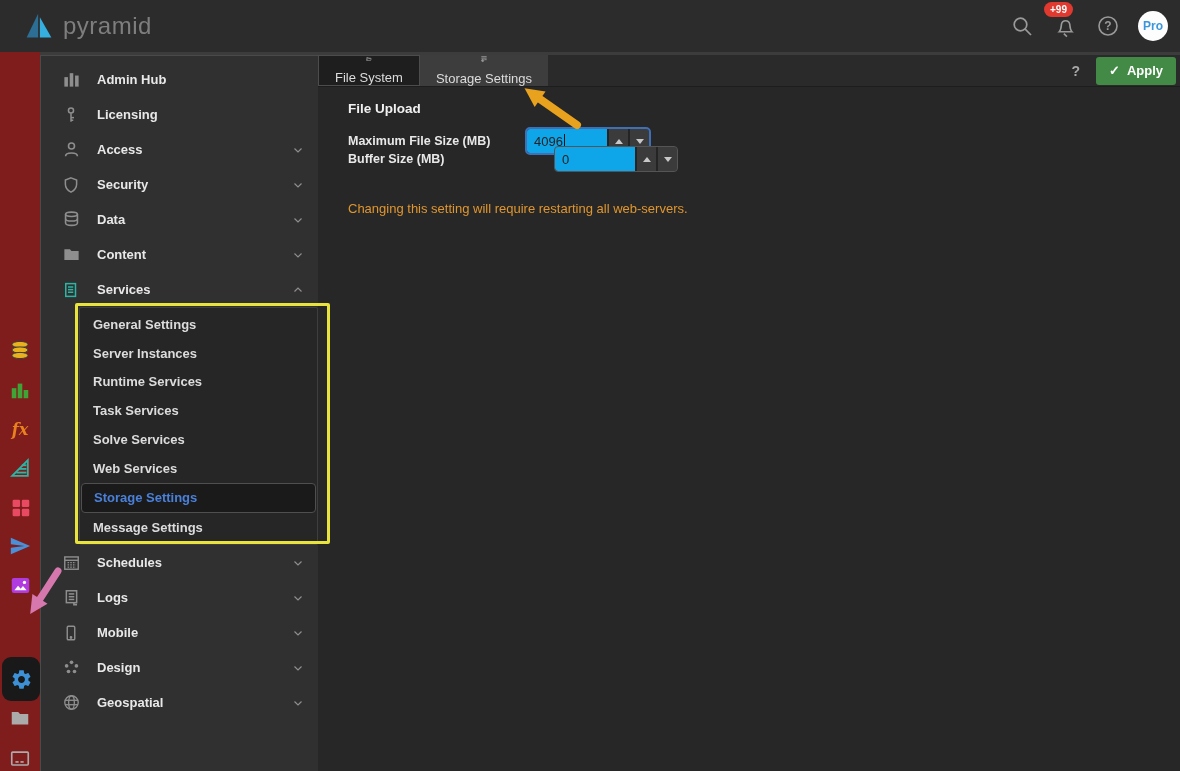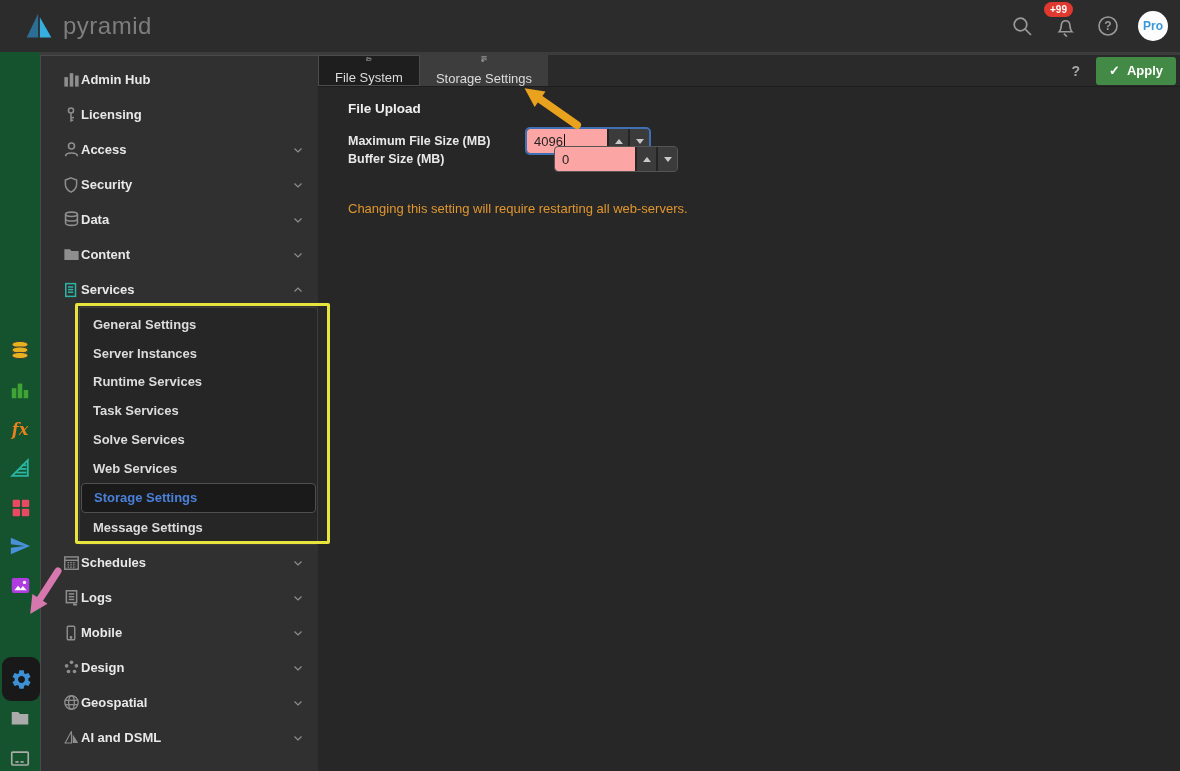--- a/index.html
+++ b/index.html
@@ -24,38 +24,38 @@
     position:absolute; top:-11px; left:-8px;
     background:#e0392f; color:#fff; font-size:10px; font-weight:bold;
     border-radius:9px; padding:2px 6px; line-height:11px;
   }
   .avatar {
     width:30px; height:30px; border-radius:50%; background:#fdfdfd;
     color:#3a97dc; font-size:12px; font-weight:bold;
     display:flex; align-items:center; justify-content:center; cursor:pointer;
   }
   
-  .rail { position:absolute; left:0; top:52px; width:40px; height:719px; background:#14532d; z-index:4; }
+  .rail { position:absolute; left:0; top:52px; width:40px; height:719px; background:#7f1d1d; z-index:4; }
   .rail-item { position:absolute; left:0; width:40px; height:40px; display:flex; align-items:center; justify-content:center; cursor:pointer; }
   .rail-active-bg {
     position:absolute; left:2px; top:605px; width:38px; height:44px;
     background:#191919; border-radius:9px; display:flex; align-items:center; justify-content:center; cursor:pointer;
   }
   .fx-glyph { font-family:"DejaVu Serif", serif; font-style:italic; font-weight:bold; font-size:16px; color:#e8811e; }
   
   .sidebar {
     position:absolute; left:40px; top:55px; width:278px; height:716px;
     background:#303030; border-left:1px solid #4a4a4a; border-top:1px solid #4a4a4a;
     padding-top:6px; z-index:6;
   }
   .nav-row {
     height:35px; display:flex; align-items:center; padding:0 14px 0 20px; cursor:pointer;
   }
   .nav-icon { width:20px; height:20px; display:flex; align-items:center; justify-content:center; flex:0 0 20px; }
-  .nav-label { font-size:13px; font-weight:bold; color:#e8e8e8; }
+  .nav-label { margin-left:16px; font-size:13px; font-weight:bold; color:#e8e8e8; }
   .chev { margin-left:auto; display:flex; align-items:center; }
   
   .submenu {
     margin-left:38px; width:239px; height:238px;
     background:#262626; border:1px solid #3e3e3e; border-radius:2px;
     display:flex; flex-direction:column; justify-content:space-between; padding:2px 1px;
   }
   .sub-row {
     flex:1; display:flex; align-items:center; padding-left:12px;
     font-size:13px; font-weight:bold; color:#dcdcdc; cursor:pointer;
@@ -84,21 +84,21 @@
   }
   .content { position:relative; width:100%; height:684px; }
   .section-title { position:absolute; left:30px; top:14px; font-size:13.5px; font-weight:bold; color:#f0f0f0; }
   .field-row { position:absolute; left:30px; display:flex; align-items:center; height:24px; }
   .row-1 { top:42px; } .row-2 { top:60px;gap:28px; }
   .field-label { width:179px; font-size:12.5px; font-weight:bold; color:#e8e8e8; }
   .num-group { display:flex; align-items:stretch; height:24px; border-radius:3px; overflow:hidden; }
   .num-group.focused { outline:2px solid #3f6fb5; }
   .num-group.idle { outline:1px solid #555; }
   .num-input {
-    width:80px; background:#fca5a5; color:#222; font-size:13px;
+    width:80px; background:#0ea5e9; color:#222; font-size:13px;
     display:flex; align-items:center; padding-left:7px; cursor:text;
   }
   .caret { display:inline-block; width:1px; height:15px; background:#111; margin-left:1px; }
   .spin-btn {
     width:21px; background:#3b3b3b; border-left:2px solid #242424;
     display:flex; align-items:center; justify-content:center; cursor:pointer;
   }
   .tri-up { width:0; height:0; border-left:4px solid transparent; border-right:4px solid transparent; border-bottom:5px solid #c8c8c8; }
   .tri-dn { width:0; height:0; border-left:4px solid transparent; border-right:4px solid transparent; border-top:5px solid #c8c8c8; }
   .warning { position:absolute; left:30px; top:114px; font-size:13px; color:#e0962e; }
@@ -418,34 +418,20 @@
         </svg>
     </span>
     <span class="nav-label">Geospatial</span>
     <span class="chev">
       <svg width="12" height="12" viewBox="0 0 24 24" fill="none" stroke="#8e8e8e" stroke-width="2.4">
           <polyline points="5,9 12,16 19,9"></polyline>
         </svg>
     </span>
   </div>
 
-  <div class="nav-row">
-    <span class="nav-icon">
-      <svg width="19" height="19" viewBox="0 0 24 24">
-          <polygon points="4,19 12,4 12,19" fill="none" stroke="#8e8e8e" stroke-width="1.4"></polygon>
-          <polygon points="13.5,19 13.5,8 20.5,19" fill="#8e8e8e"></polygon>
-        </svg>
-    </span>
-    <span class="nav-label">AI and DSML</span>
-    <span class="chev">
-      <svg width="12" height="12" viewBox="0 0 24 24" fill="none" stroke="#8e8e8e" stroke-width="2.4">
-          <polyline points="5,9 12,16 19,9"></polyline>
-        </svg>
-    </span>
-  </div>
 </div>
 
 <div class="main">
   <div class="tabbar">
     <div class="tab inactive">
       <svg width="16" height="16" viewBox="0 0 24 24" fill="none" stroke="#c4c4c4" stroke-width="1.8">
         <path d="M3 18V6h6l2 2.5h8"></path>
           <path d="M3 18l2.6-7.5H21L18.4 18z"></path>
       </svg>
       <span>File System</span>

